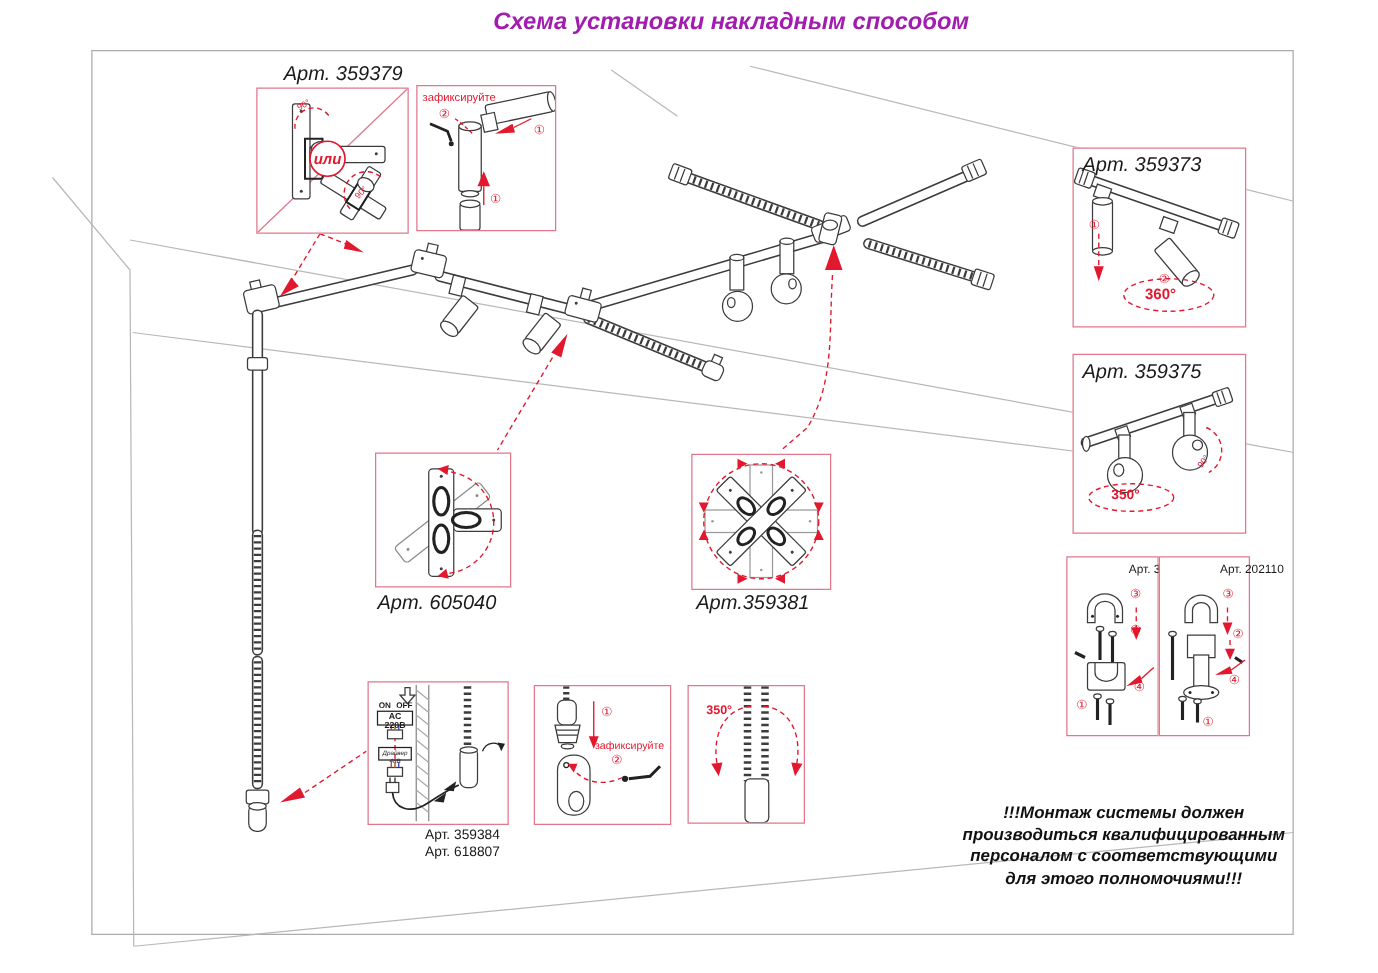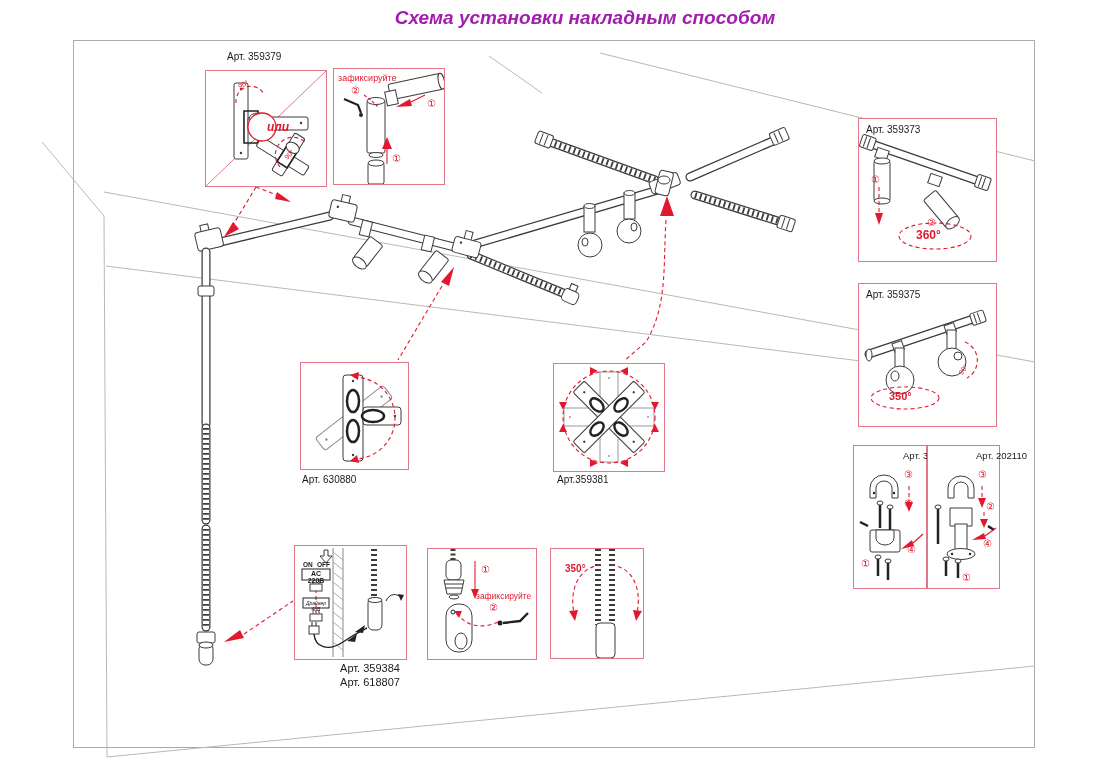--- a/index.html
+++ b/index.html
@@ -4,21 +4,21 @@
 <style>
   html,body{margin:0;padding:0;background:#fff;}
   #stage{position:relative;width:1102px;height:778px;background:#fff;overflow:hidden;
          font-family:"Liberation Sans",sans-serif;color:#1a1a1a;}
   .abs{position:absolute;}
   .title{position:absolute;left:0;top:7px;width:100%;text-align:center;
          font-size:19px;font-weight:bold;font-style:italic;color:#a21caf;padding-left:34px;}
   .frame{position:absolute;left:73px;top:40px;width:960px;height:706px;border:1px solid #aaa;}
   .callout{position:absolute;border:1px solid #e2778a;background:#fff;}
   .callout svg{position:absolute;left:0;top:0;}
-  .lbl{position:absolute;font-size:10px;color:#1a1a1a;white-space:nowrap;}
+  .lbl{position:absolute;font-size:16px;color:#1a1a1a;white-space:nowrap;font-style:italic;}
   .lbl-s{position:absolute;font-size:9.5px;color:#1a1a1a;white-space:nowrap;margin-left:45px;}
   .circ{position:absolute;font-size:10px;color:#e2182e;white-space:nowrap;}
   .fixlbl{position:absolute;font-size:9px;color:#e2182e;white-space:nowrap;}
   .ang{position:absolute;font-weight:bold;color:#e2182e;white-space:nowrap;}
   .tinyang{position:absolute;font-size:7px;color:#e2182e;white-space:nowrap;}
   .warning{position:absolute;left:753px;top:641px;width:292px;text-align:center;
            font-size:13.5px;line-height:17.5px;font-weight:bold;font-style:italic;
            color:#111;white-space:pre-line;}
   .artlbl2{position:absolute;left:318px;top:661px;width:104px;text-align:center;
            font-size:11px;line-height:14px;color:#1a1a1a;}
@@ -187,21 +187,21 @@
       </g>
       <g transform="rotate(32 82 88)">
         <rect class="wt" x="48" y="83" width="56" height="11" rx="2"></rect>
         <rect class="wt" x="74" y="62" width="12" height="44" rx="2"></rect>
         <path class="blk" stroke-width="1.6" d="M74,78 h12 v18 h-12 z"></path>
         <ellipse class="wt" cx="80" cy="76" rx="7" ry="5" stroke-width="1.6"></ellipse>
       </g>
       <path class="rdd" d="M74,96 A16,16 0 0 1 100,72"></path>
       <circle cx="56" cy="56" r="14" fill="#fff" stroke="#e2182e" stroke-width="1.3"></circle>
     </svg>
-    <span class="ang" style="left:44px;top:49px;width:24px;text-align:center;font-size:12px;font-style:italic;padding-left:16px;">или</span>
+    <span class="ang" style="left:44px;top:49px;width:24px;text-align:center;font-size:12px;font-style:italic;">или</span>
     <span class="tinyang" style="left:32px;top:10px;transform:rotate(-30deg);">90°</span>
     <span class="tinyang" style="left:78px;top:80px;transform:rotate(-45deg);">90°</span>
   </div>
 
   <div class="callout" style="left:333px;top:68px;width:110px;height:115px;">
     <svg width="110" height="115" viewBox="0 0 110 115">
       <g transform="rotate(-12 80 18)">
           <rect class="wt" x="55" y="10" width="53" height="16" rx="2"></rect>
           <ellipse class="wt" cx="108" cy="18" rx="3" ry="8"></ellipse>
         </g>
@@ -356,21 +356,21 @@
         <circle cx="52" cy="92" r="1.2" fill="#3c3c3c"></circle>
         <circle cx="94" cy="53" r="1.2" fill="#3c3c3c"></circle>
       <ellipse cx="52" cy="38" rx="6" ry="11" fill="#fff" stroke="#222" stroke-width="2.5"></ellipse>
       <ellipse cx="52" cy="68" rx="6" ry="11" fill="#fff" stroke="#222" stroke-width="2.5"></ellipse>
       <ellipse cx="72" cy="53" rx="11" ry="6" fill="#fff" stroke="#222" stroke-width="2.5"></ellipse>
       <path class="rdd" d="M53,14 A41,41 0 0 1 53,96"></path>
       <polygon class="rf" points="49,12 58,9 57,17"></polygon>
       <polygon class="rf" points="49,98 56,92 58,100"></polygon>
     </svg>
   </div>
-  <div class="lbl" style="left:302px;top:474px;">Арт. 630880</div>
+  <div class="lbl" style="left:302px;top:474px;">Арт. 605040</div>
 
   <div class="callout" style="left:553px;top:363px;width:110px;height:107px;">
     <svg width="110" height="107" viewBox="0 0 110 107">
       <rect x="46" y="8" width="18" height="90" fill="#fff" stroke="#9a9a9a"></rect>
       <rect x="10" y="44" width="90" height="18" fill="#fff" stroke="#9a9a9a"></rect>
       <circle cx="55" cy="14" r="1" fill="#9a9a9a"></circle>
         <circle cx="55" cy="92" r="1" fill="#9a9a9a"></circle>
         <circle cx="16" cy="53" r="1" fill="#9a9a9a"></circle>
         <circle cx="94" cy="53" r="1" fill="#9a9a9a"></circle>
       <g transform="rotate(45 55 53)">
@@ -482,14 +482,18 @@
       <line x1="61" y1="0" x2="61" y2="76" stroke="#3c3c3c" stroke-width="6" stroke-dasharray="2 3"></line>
       <rect class="wt" x="45" y="74" width="19" height="35" rx="4"></rect>
       <path class="rdd" d="M50,16 C28,18 18,40 23,64"></path>
         <polygon class="rf" points="24,72 18,62 27,61"></polygon>
       <path class="rdd" d="M60,16 C82,18 91,40 86,64"></path>
         <polygon class="rf" points="85,72 82,61 91,62"></polygon>
     </svg>
     <span class="ang" style="left:14px;top:14px;font-size:10px;">350°</span>
   </div>
 
+  <div class="warning">!!!Монтаж системы должен
+производиться квалифицированным
+персоналом с соответствующими
+для этого полномочиями!!!</div>
 
 </div>
 
 </body></html>

